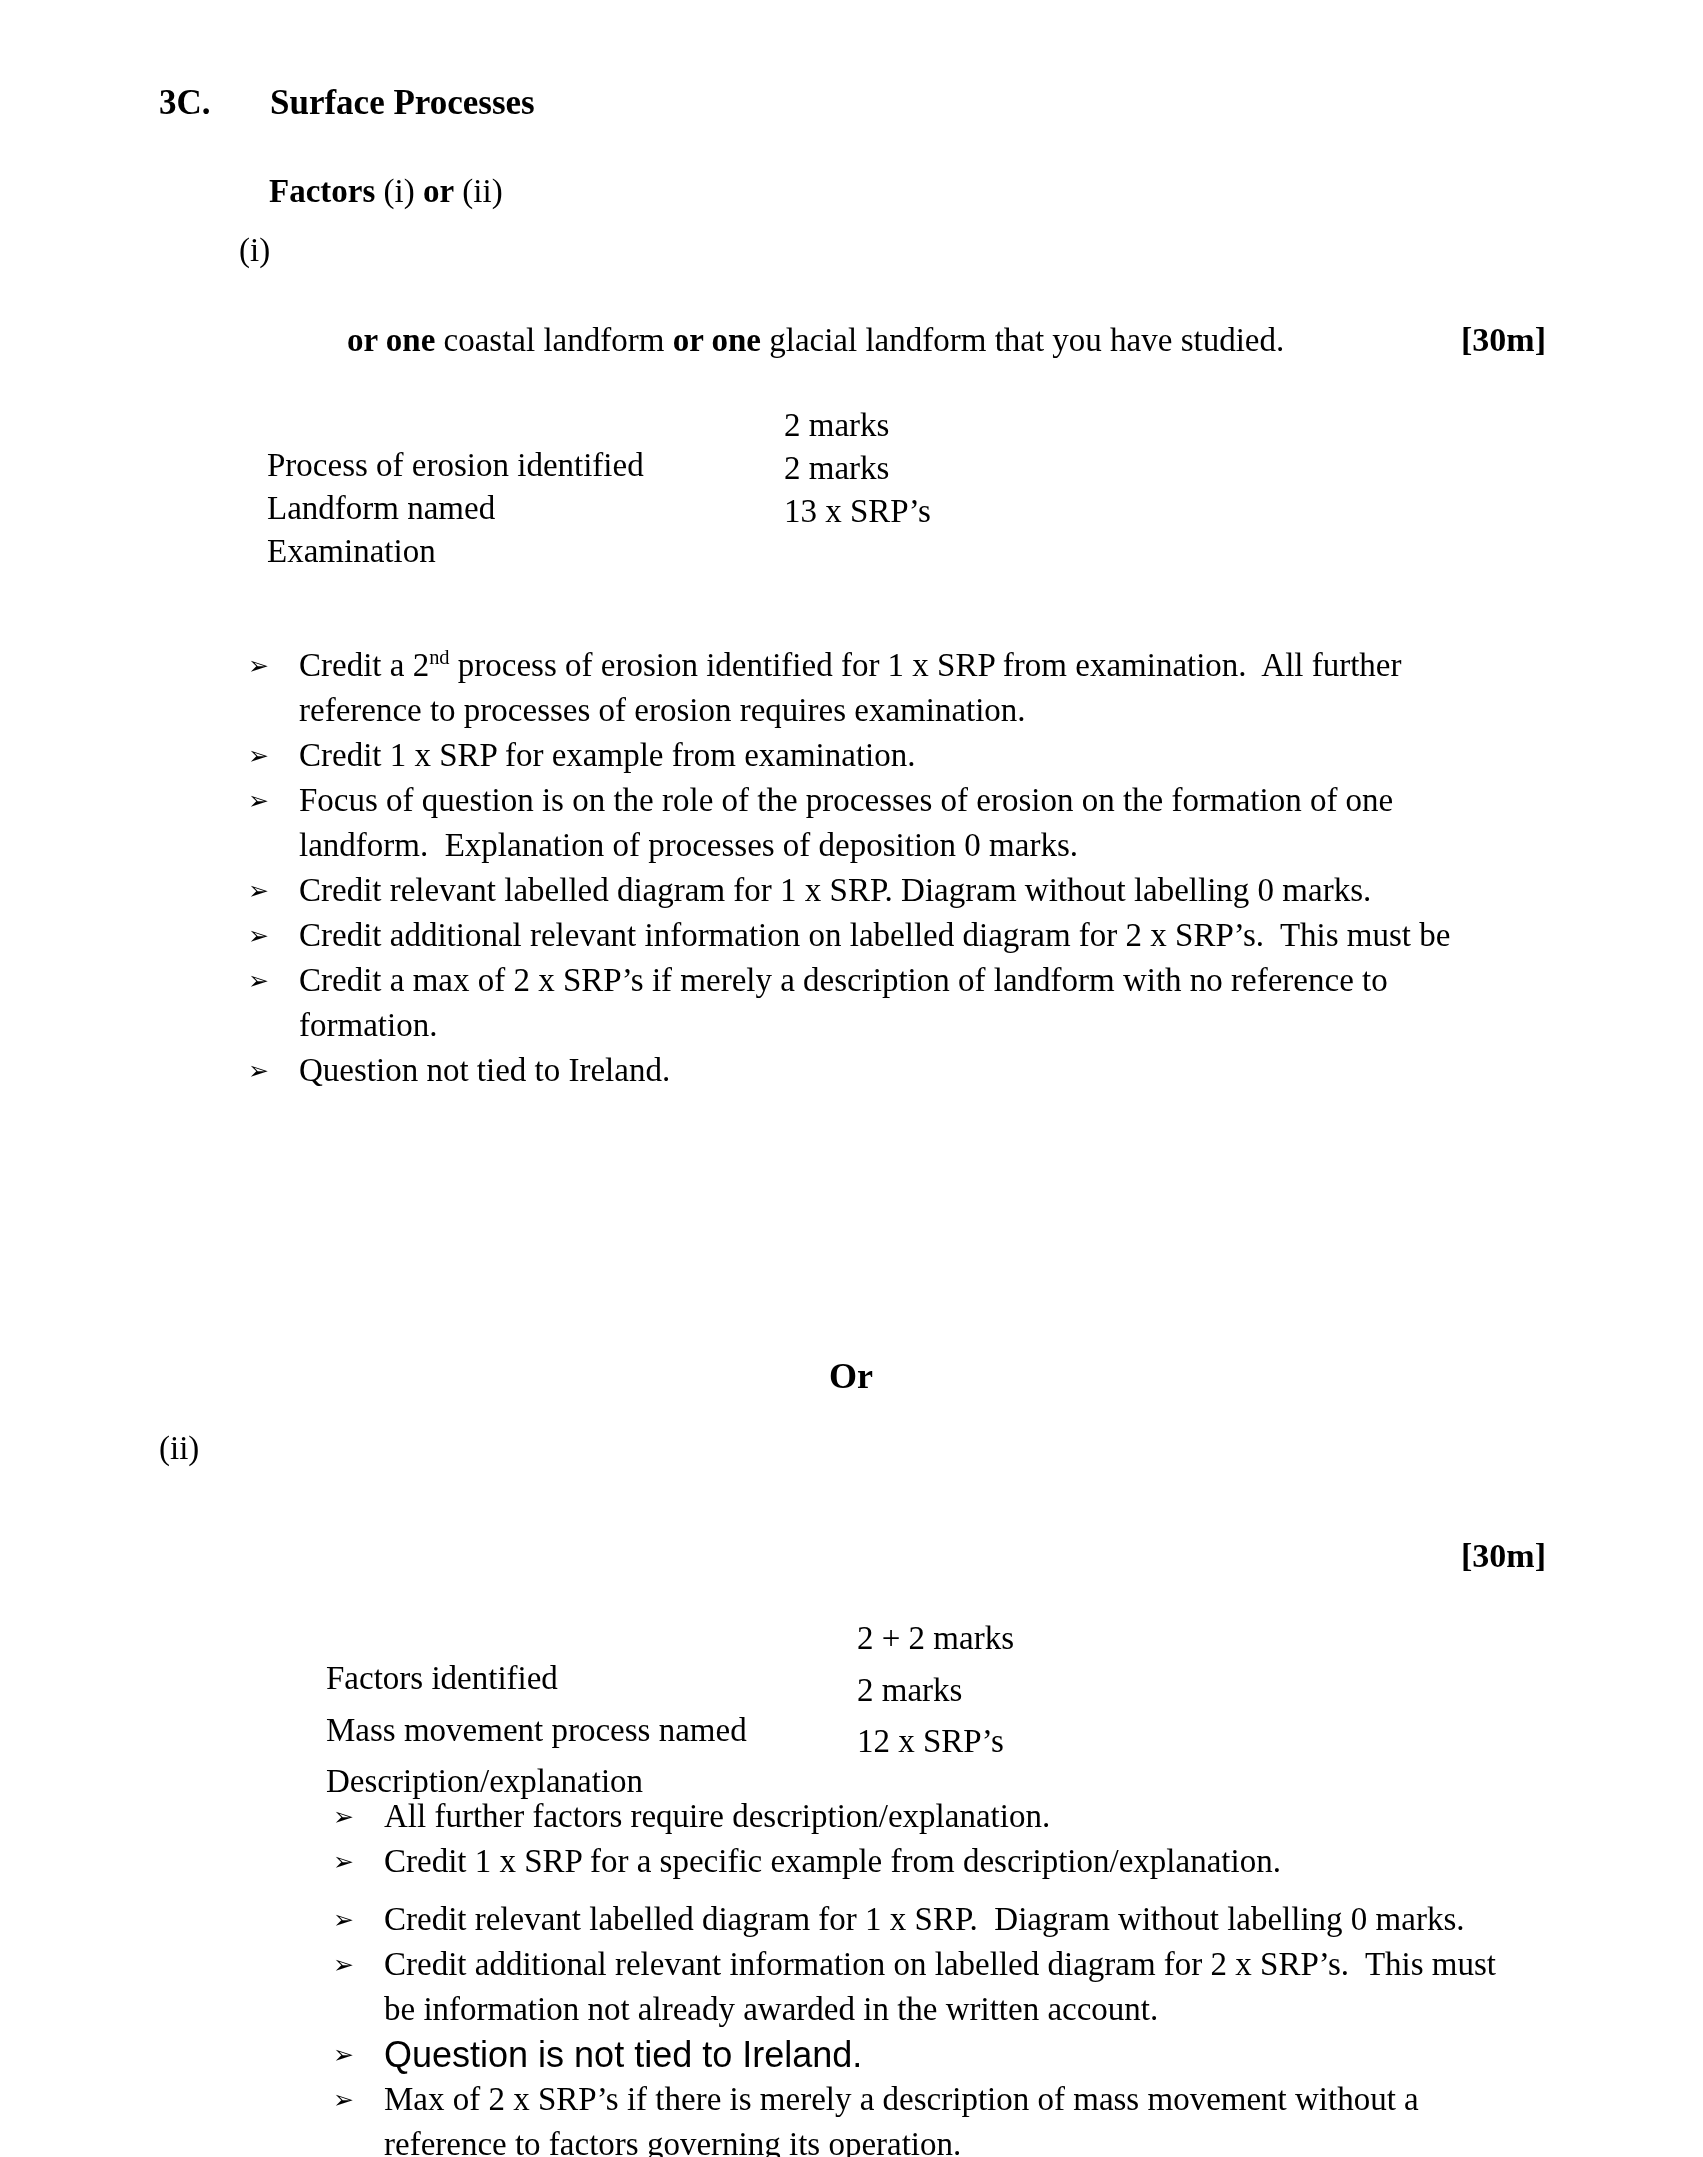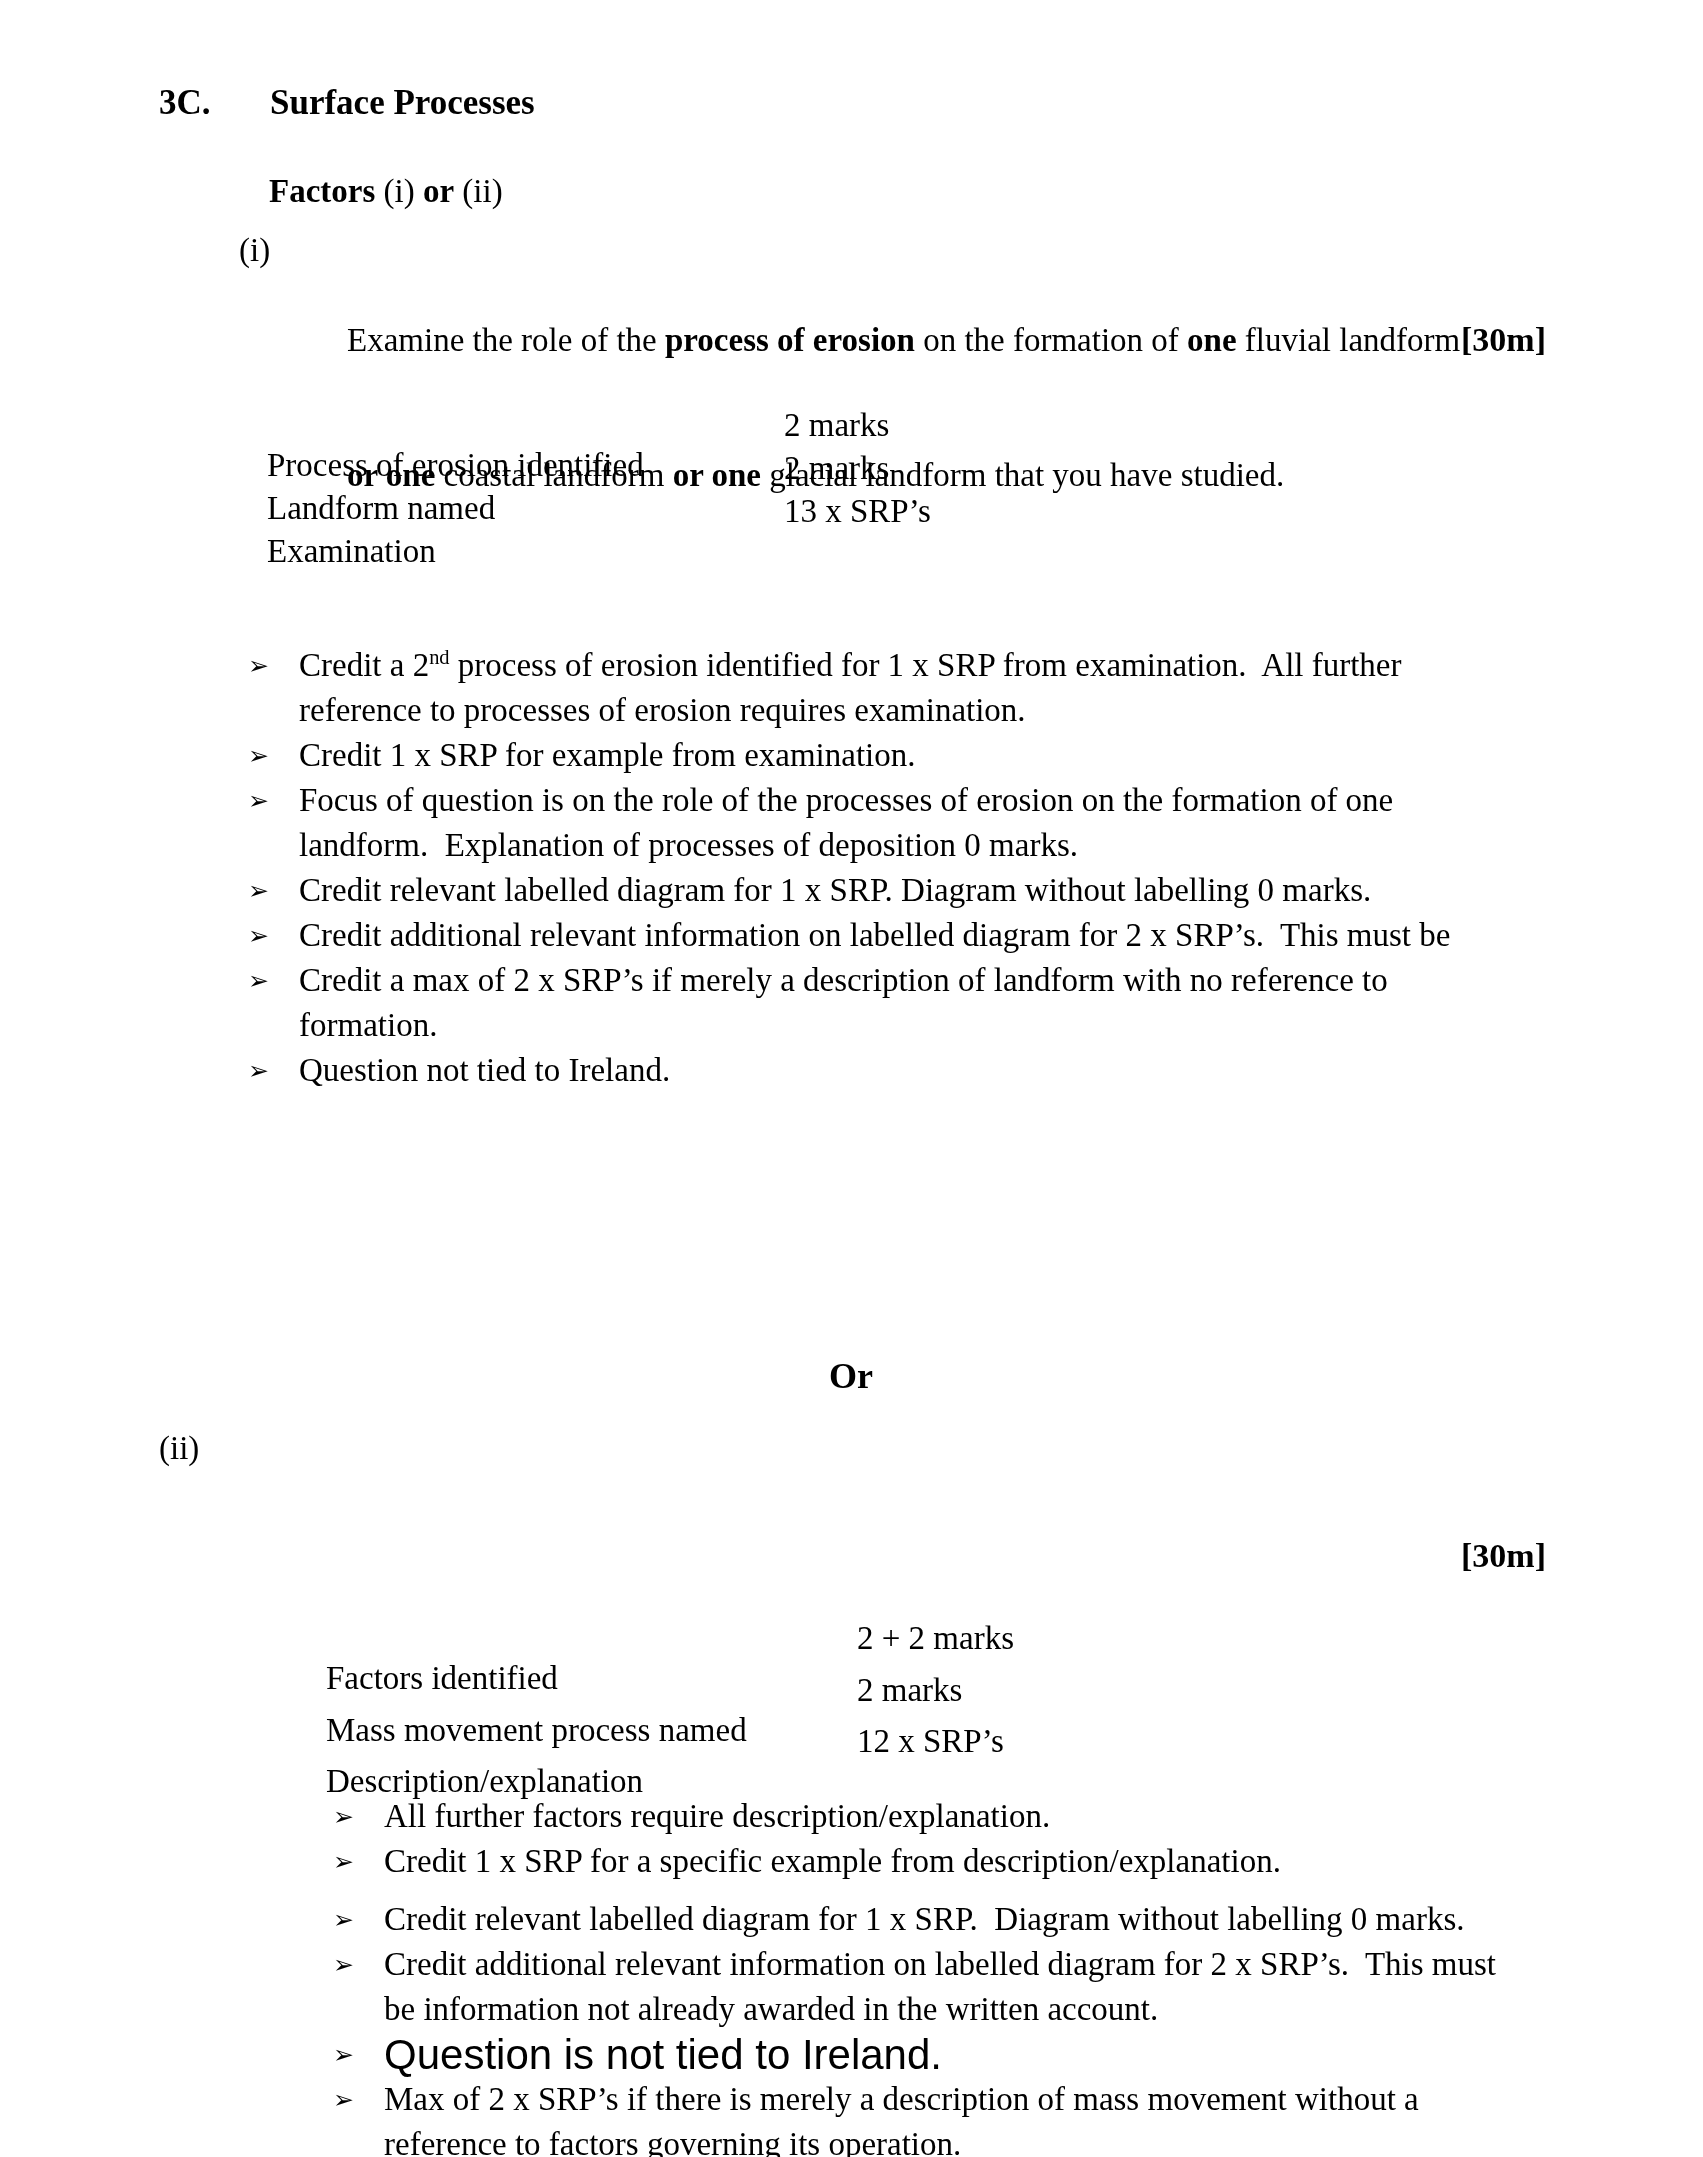--- a/index.html
+++ b/index.html
@@ -37,37 +37,36 @@
   .bitem { position: relative; padding-left: 51px; }
   .bmark {
     position: absolute;
     left: 0; top: 0;
     font-family: "DejaVu Sans", sans-serif;
     font-size: 25px;
     line-height: 45px;
   }
   .blist2 .bmark { line-height: 45px; }
   .gap-before { margin-top: 13px; }
-  .sans { font-family: "Liberation Sans", sans-serif; font-size: 42px; }
+  .sans { font-family: "Liberation Sans", sans-serif; font-size: 36px; }
 
   .or-divider { font-weight: bold; font-size: 36px; }
 </style>
 </head>
 <body>
 
 <div class="page">
 
   <div class="abs sec-head" style="left:159px; top:80px;">3C.</div>
   <div class="abs sec-head" style="left:270px; top:80px;">Surface Processes</div>
 
   <div class="abs" style="left:269px; top:169px;"><span class="b">Factors</span><span> (i) </span><span class="b">or</span><span> (ii)</span></div>
 
   <div class="abs q-label" style="left:239px; top:228px;">(i)</div>
   <div class="abs" style="left:347px; top:228px;">
-    <div class="line"><span>Examine the role of the </span><span class="b">process of erosion</span><span> on the formation of </span><span class="b">one</span><span> fluvial landform</span></div>
     <div class="line"><span class="b">or one</span><span> coastal landform </span><span class="b">or one</span><span> glacial landform that you have studied.</span></div>
   </div>
   <div class="abs marks" style="left:1312px; top:317px;">[30m]</div>
 
   <div>
     <div class="scheme-row" style="left:267px; top:403px;">Process of erosion identified</div>
     <div class="scheme-val" style="left:784px; top:403px;">2 marks</div>
     <div class="scheme-row" style="left:267px; top:446px;">Landform named</div>
     <div class="scheme-val" style="left:784px; top:446px;">2 marks</div>
     <div class="scheme-row" style="left:267px; top:489px;">Examination</div>

